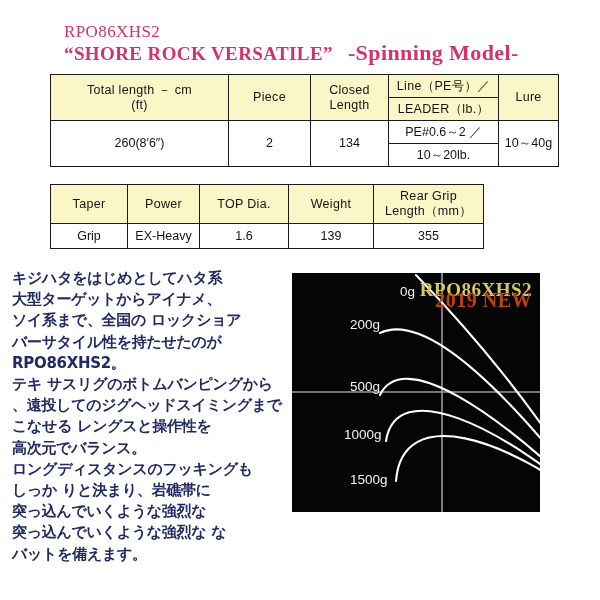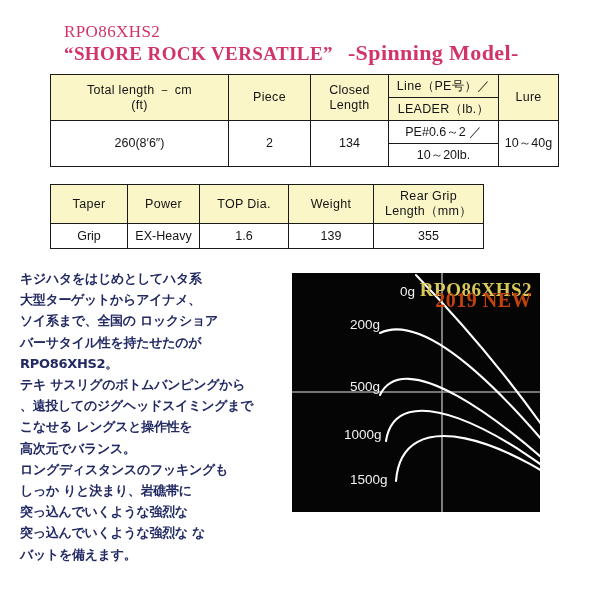--- a/index.html
+++ b/index.html
@@ -71,25 +71,25 @@
     font-size: 12.5px;
     line-height: 15px;
   }
 
   #table-main { left: 50px; top: 74px; width: 508px; }
   #table-sub  { left: 50px; top: 184px; width: 433px; }
 
   
   #description {
     position: absolute;
-    left: 20px;
+    left: 12px;
     top: 268px;
     width: 272px;
     color: #222a63;
-    font-size: 13px;
+    font-size: 15px;
     line-height: 21.2px;
     font-weight: bold;
     font-family: "DejaVu Sans", sans-serif;
     letter-spacing: -0.3px;
   }
   #description .dline { white-space: nowrap; }
 
   
   #bend-panel {
     position: absolute;

